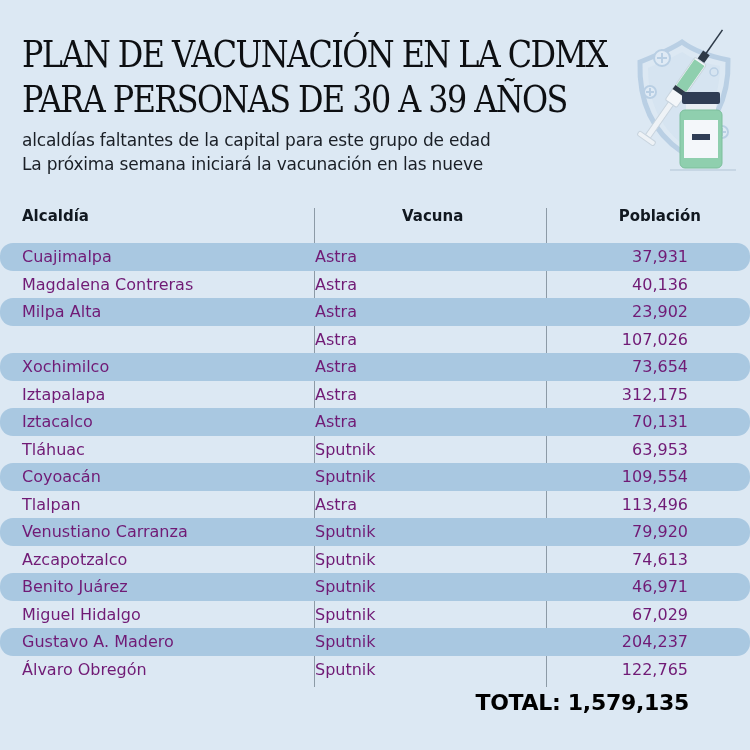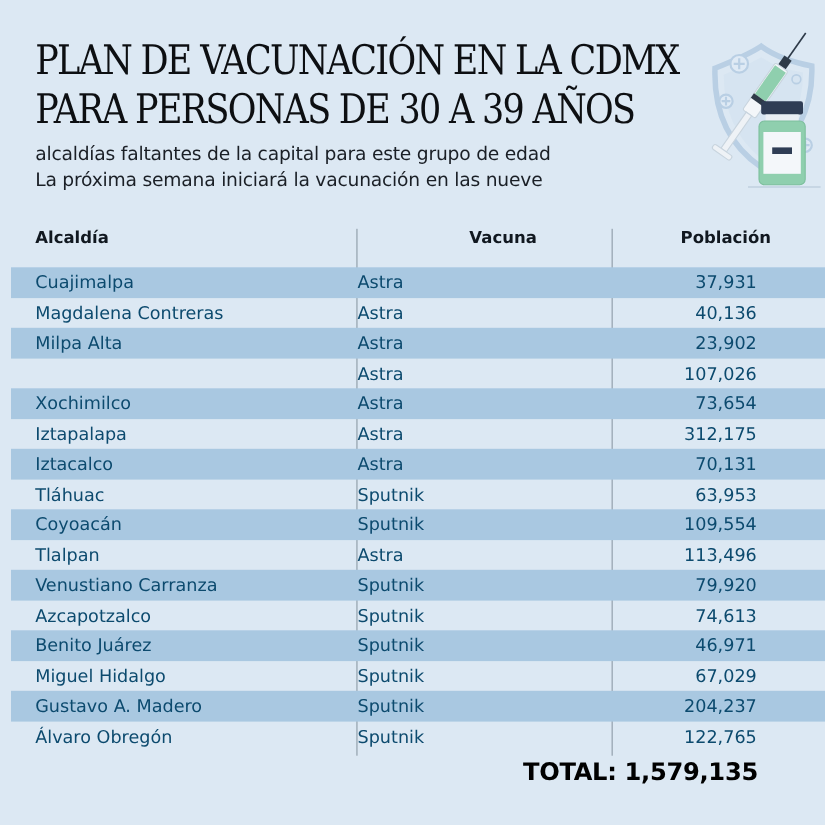--- a/index.html
+++ b/index.html
@@ -3,21 +3,21 @@
   <meta charset="utf-8">
   <style>
     html, body { margin: 0; padding: 0; }
     body {
       width: 750px; height: 750px; overflow: hidden;
       background: #dce8f3;
       font-family: "DejaVu Sans", sans-serif;
       color: #111820;
       position: relative;
     }
-    .page { position: absolute; inset: 0; margin-left: 10px; }
+    .page { position: absolute; inset: 0; }
     .title {
       position: absolute; left: 22px; top: 32px;
       font-family: "DejaVu Serif", serif;
       font-size: 37px; line-height: 45px;
       letter-spacing: -1.8px;
       color: #0d0f12;
       transform: scaleX(0.86); transform-origin: left top;
       white-space: nowrap;
     }
     .title div { white-space: nowrap; }
@@ -27,27 +27,27 @@
       letter-spacing: -0.2px;
     }
     .illus { position: absolute; left: 610px; top: 22px; width: 130px; height: 155px; }
 
     .thead {
       position: absolute; top: 205px; left: 0; right: 0; height: 22px;
       font-weight: bold; font-size: 15px;
     }
     .th { position: absolute; top: 2px; }
     .th-alc { left: 22px; }
-    .th-vac { left: 388px; width: 90px; text-align: right; }
+    .th-vac { left: 402px; width: 90px; text-align: left; }
     .th-pob { right: 49px; }
 
     .rows { position: absolute; top: 243px; left: 0; right: 0; }
     .row {
       position: relative; height: 27.5px; line-height: 27.5px;
-      font-size: 16px; color: #0c4a6e;
+      font-size: 16px; color: #701a75; border-radius: 13px;
     }
     .row.dark { background: #a9c8e1; }
     .row.light { background: transparent; }
     .cell { position: absolute; top: 0; white-space: nowrap; }
     .c-alc { left: 22px; }
     .c-vac { left: 315px; width: 231px; text-align: left; }
     .c-pob { right: 62px; text-align: right; }
 
     .divider {
       position: absolute; width: 1px; background: #8c9aa6;

